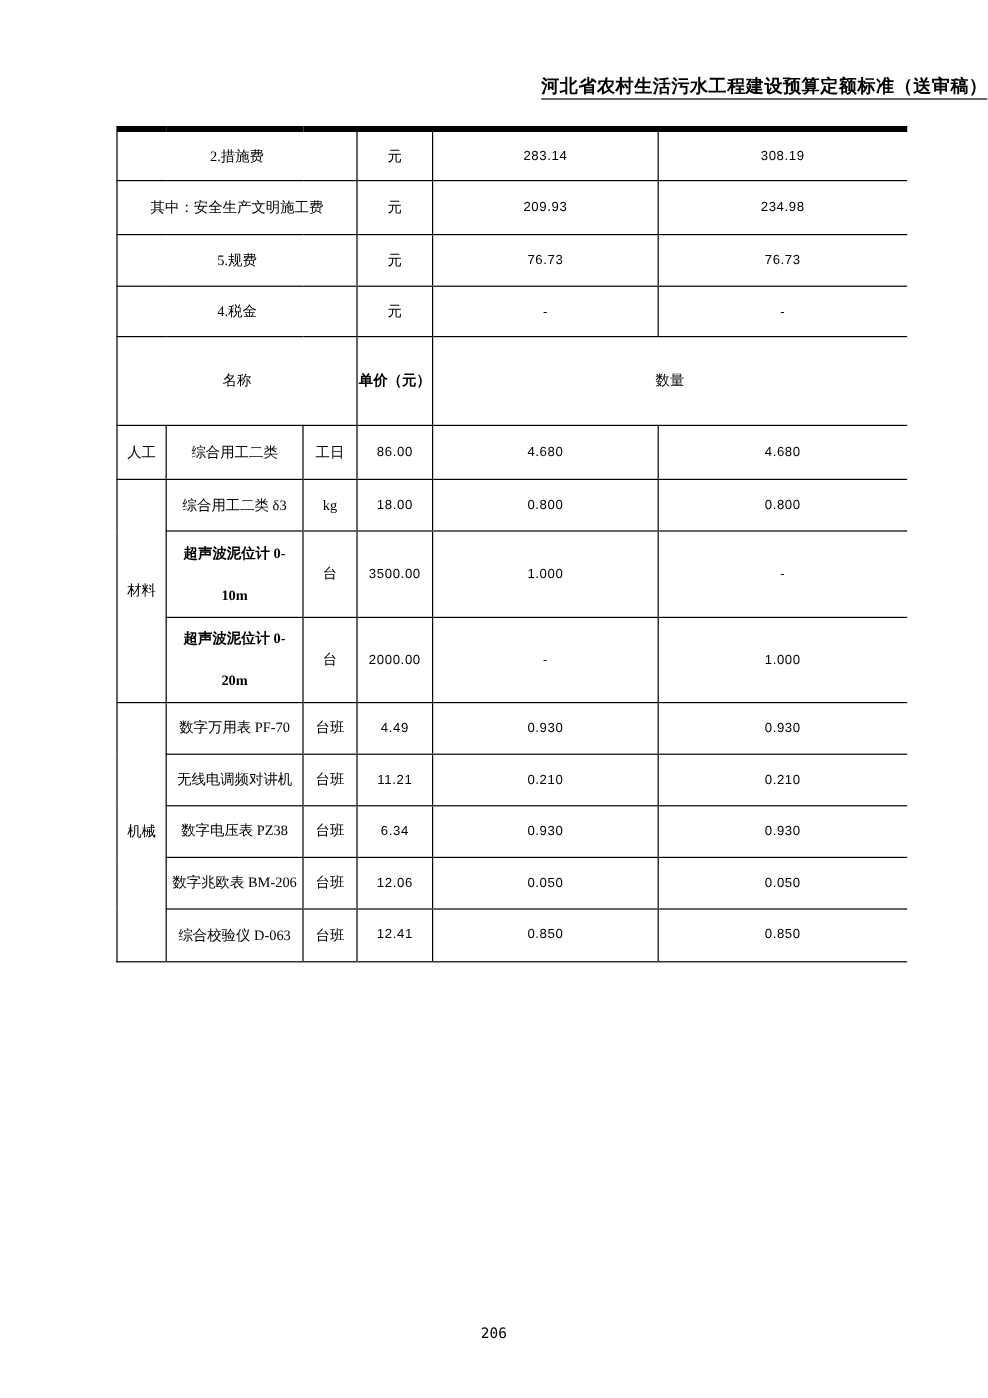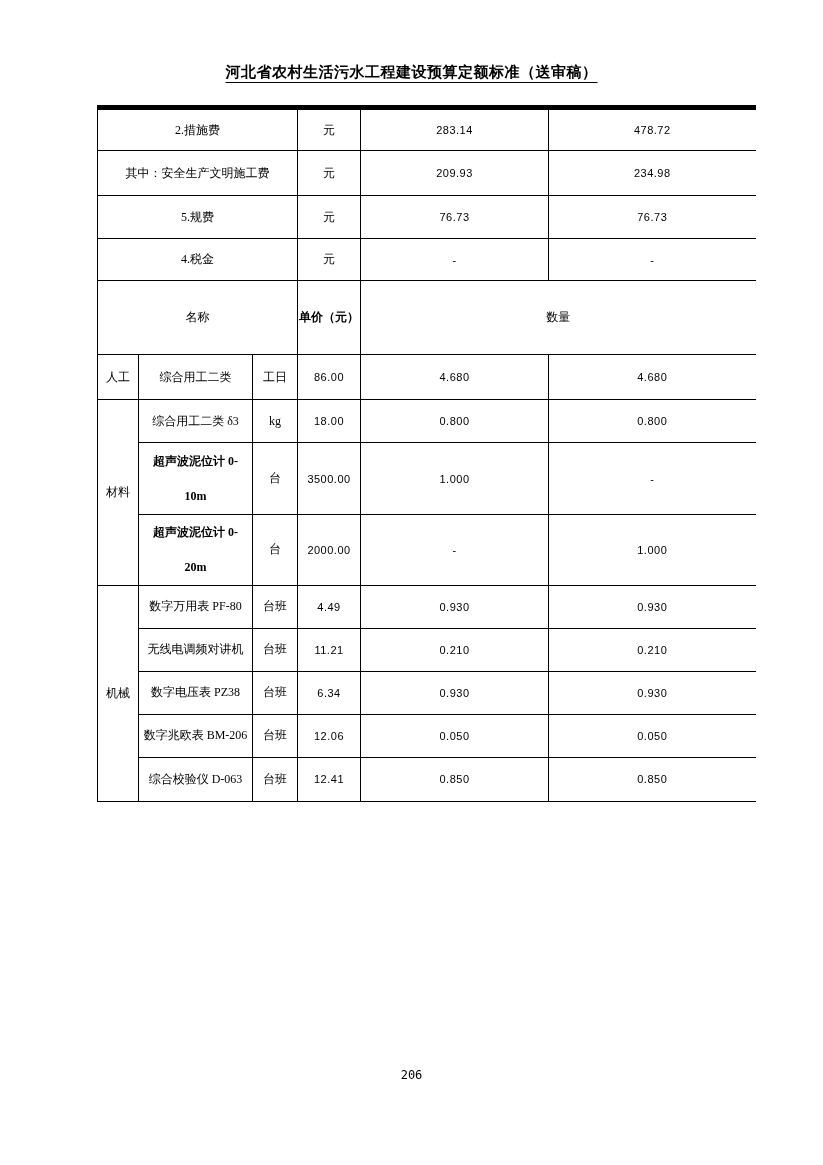--- a/index.html
+++ b/index.html
@@ -3,21 +3,21 @@
 <meta charset="utf-8">
 <style>
   html,body{margin:0;padding:0;background:#ffffff;}
   body{
     width:823px;height:1165px;position:relative;
     font-family:"Liberation Serif","DejaVu Serif",serif;
     color:#000;
   }
   .title{
     position:absolute;top:63px;left:0;width:100%;
-    text-align:center;font-size:15px;font-weight:bold;letter-spacing:0.5px;
+    text-align:right;font-size:15px;font-weight:bold;letter-spacing:0.5px;
     text-decoration:underline;text-underline-offset:5px;
   }
   table.main{
     position:absolute;left:97px;top:105px;width:658px;
     border-collapse:collapse;table-layout:fixed;
     border-top:5px solid #000000;
     font-size:12px;
   }
   table.main td{
     border-bottom:1px solid #000;
@@ -25,21 +25,21 @@
     padding:0;vertical-align:middle;text-align:center;
     overflow:hidden;
   }
   td.el{border-left:none;}            
   td.bb{border-bottom:3px solid #000;}
   td.lbl{text-align:left;padding-left:5px;}
   td.num{font-family:Liberation Sans, sans-serif;font-size:11px;letter-spacing:0.5px;}
   td.name{white-space:pre-line;line-height:2.9;font-weight:bold;}
   td.topalign{vertical-align:top;padding-top:4px;font-weight:bold;}
   .pageno{
-    position:absolute;top:1068px;left:0;width:100%;text-align:center;
+    position:absolute;top:1104px;left:0;width:100%;text-align:center;
     font-size:12px;font-family:"DejaVu Sans Mono",monospace;
   }
 </style>
 </head>
 <body>
 
 <div>
 
   <div class="title">河北省农村生活污水工程建设预算定额标准（送审稿）</div>
 
@@ -51,21 +51,21 @@
       <col style="width:63px">
         <col style="width:188px">
         <col style="width:207px">
     </colgroup>
     <tbody>
 
       <tr style="height:43px">
         <td colspan="3" class="el lbl">2.措施费</td>
         <td>元</td>
         <td class="num">283.14</td>
-        <td class="num">478.72</td>
+        <td class="num">308.19</td>
       </tr>
       <tr style="height:45px">
         <td colspan="3" class="el lbl">其中：安全生产文明施工费</td>
         <td>元</td>
         <td class="num">209.93</td>
         <td class="num">234.98</td>
       </tr>
       <tr style="height:43px">
         <td colspan="3" class="el lbl">5.规费</td>
         <td>元</td>
@@ -114,21 +114,21 @@
         <td class="name">超声波泥位计 0-
 20m</td>
         <td>台</td>
         <td class="num">2000.00</td>
         <td class="num">-</td>
         <td class="num">1.000</td>
       </tr>
 
       <tr style="height:43px">
         <td rowspan="5" class="el bb">机械</td>
-        <td>数字万用表 PF-80</td>
+        <td>数字万用表 PF-70</td>
         <td>台班</td>
         <td class="num">4.49</td>
         <td class="num">0.930</td>
         <td class="num">0.930</td>
       </tr>
       <tr style="height:43px">
         <td>无线电调频对讲机</td>
         <td>台班</td>
         <td class="num">11.21</td>
         <td class="num">0.210</td>

